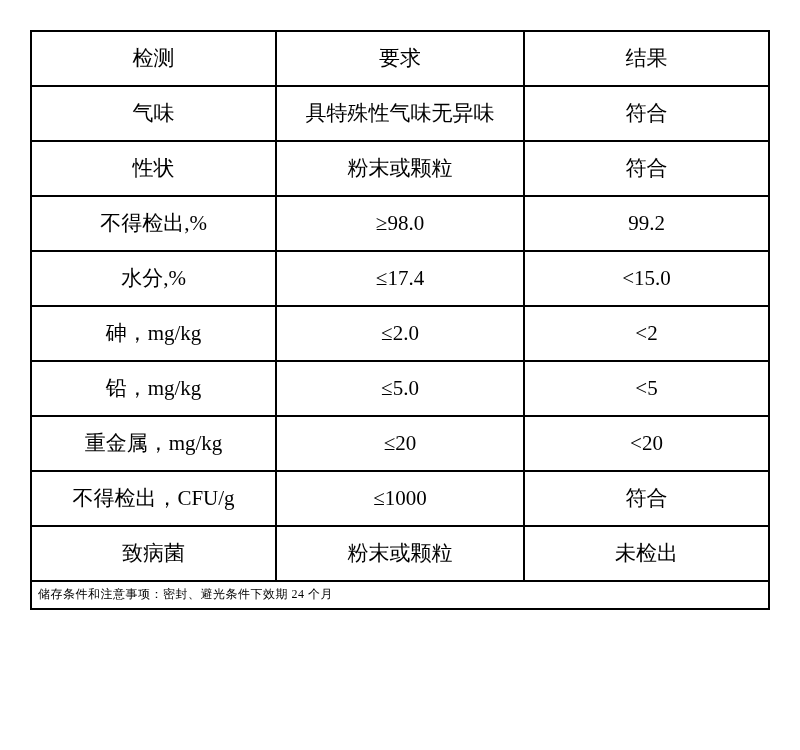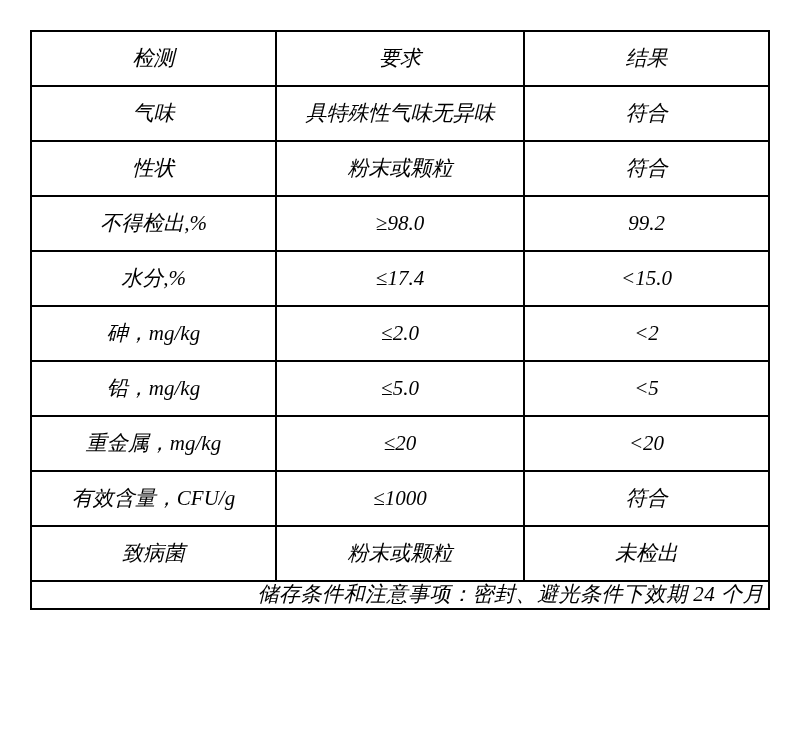--- a/index.html
+++ b/index.html
@@ -19,42 +19,41 @@
     overflow: hidden;
   }
   table.qc-table {
     position: absolute;
     left: 30px;
     top: 30px;
     width: 738px;
     border-collapse: collapse;
     table-layout: fixed;
     background: #ffffff;
-    font-style: italic;
   }
   table.qc-table col.c1 { width: 245px; }
   table.qc-table col.c2 { width: 248px; }
   table.qc-table col.c3 { width: 245px; }
   table.qc-table th,
   table.qc-table td {
     border: 2px solid #000000;
     text-align: center;
     vertical-align: middle;
     font-size: 21px;
     font-weight: normal;
     line-height: 1.1;
     padding: 0 4px;
     height: 53px;
     overflow: hidden;
     white-space: nowrap;
   }
   table.qc-table td.footer-cell {
     height: 26px;
-    text-align: right;
-    font-size: 21px;
+    text-align: left;
+    font-size: 12px;
     padding-left: 6px;
     letter-spacing: 0.5px;
     margin-left: 36px;
   }
 </style>
 </head>
 <body>
 
 <div class="page">
   <table class="qc-table">
@@ -100,21 +99,21 @@
         <td>铅，mg/kg</td>
         <td>≤5.0</td>
         <td>&lt;5</td>
       </tr>
       <tr>
         <td>重金属，mg/kg</td>
         <td>≤20</td>
         <td>&lt;20</td>
       </tr>
       <tr>
-        <td>有效含量，CFU/g</td>
+        <td>不得检出，CFU/g</td>
         <td>≤1000</td>
         <td>符合</td>
       </tr>
       <tr>
         <td>致病菌</td>
         <td>粉末或颗粒</td>
         <td>未检出</td>
       </tr>
     </tbody>
     <tfoot>

